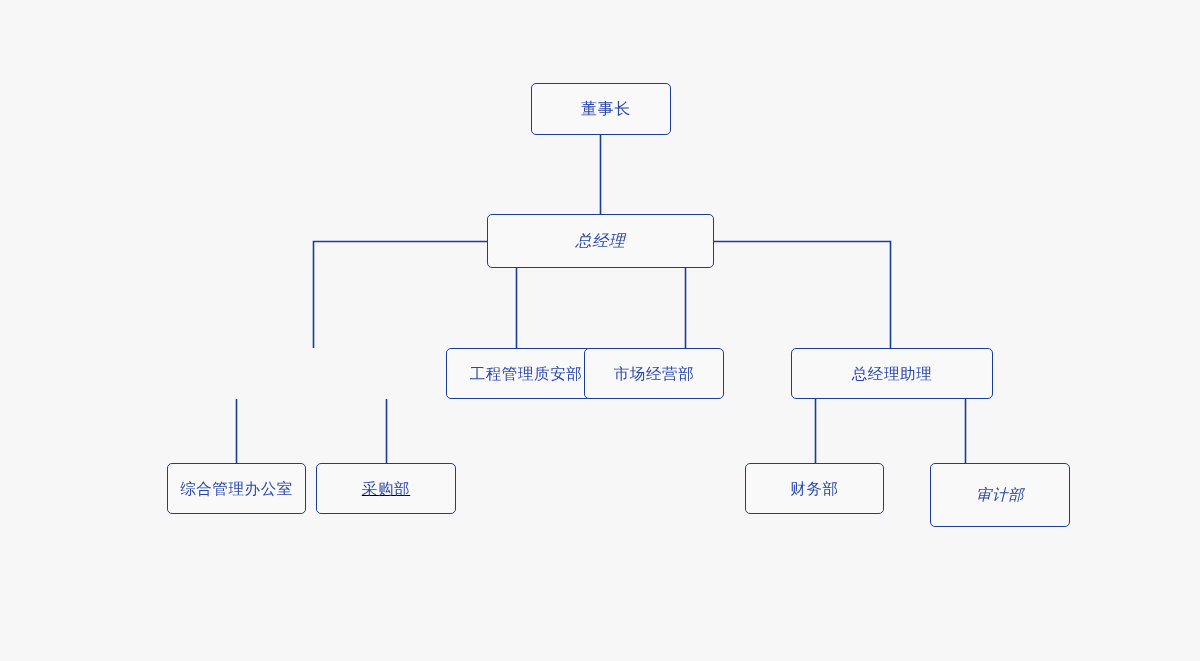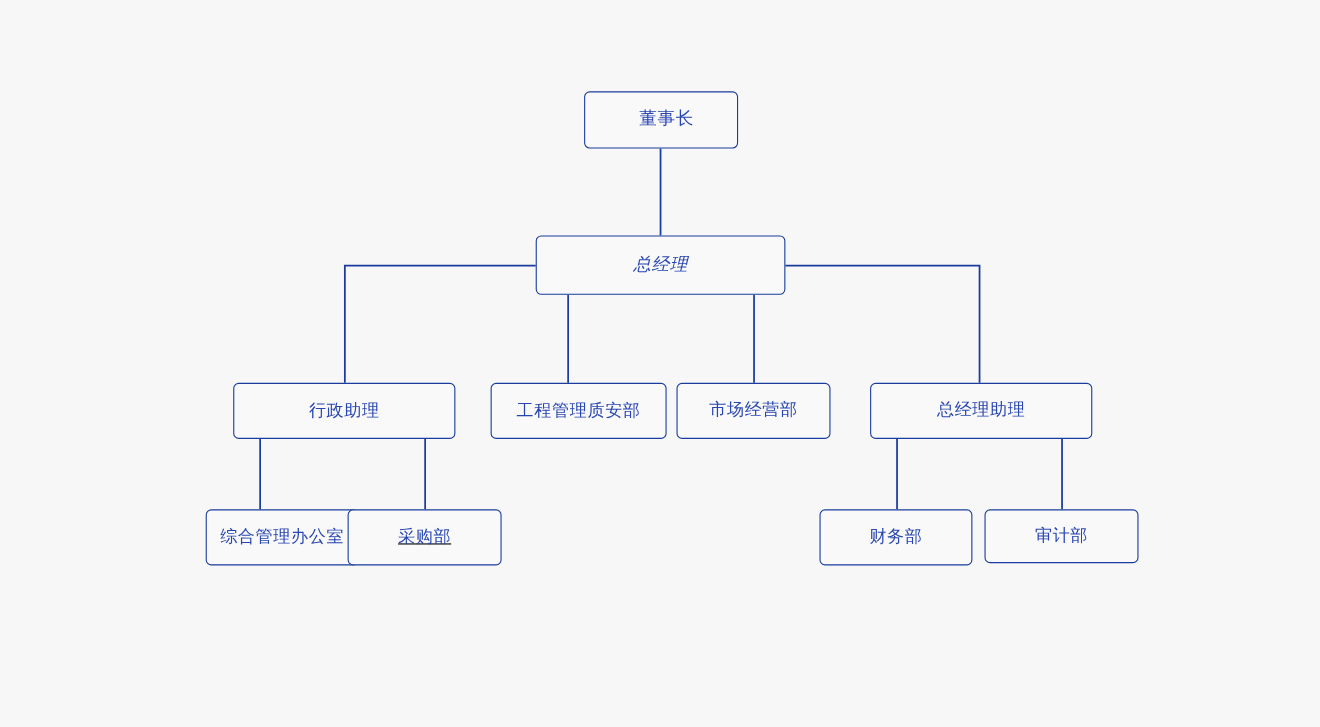--- a/index.html
+++ b/index.html
@@ -78,45 +78,42 @@
   </svg>
 
   <div class="node level-1" style="left:531px; top:83px; width:140px; height:52px;padding-left:10px;">
     <span class="node-label">董事长</span>
   </div>
 
   <div class="node level-2" style="left:487px; top:214px; width:227px; height:54px;font-style:italic;">
     <span class="node-label">总经理</span>
   </div>
 
-  <div class="node level-3" style="left:212px; top:348px; width:202px; height:51px;">
-    <span class="node-label">行政助理</span>
-  </div>
 
   <div class="node level-3" style="left:446px; top:348px; width:160px; height:51px;">
     <span class="node-label">工程管理质安部</span>
   </div>
 
-  <div class="node level-3" style="left:615px; top:348px; width:140px; height:51px;font-family:Liberation Mono, monospace;">
+  <div class="node level-3" style="left:584px; top:348px; width:140px; height:51px;">
     <span class="node-label">市场经营部</span>
   </div>
 
-  <div class="node level-3" style="left:791px; top:348px; width:202px; height:51px;font-family:Liberation Mono, monospace;">
+  <div class="node level-3" style="left:791px; top:348px; width:202px; height:51px;">
     <span class="node-label">总经理助理</span>
   </div>
 
-  <div class="node level-4" style="left:167px; top:463px; width:139px; height:51px;margin-left:20px;">
+  <div class="node level-4" style="left:167px; top:463px; width:139px; height:51px;">
     <span class="node-label">综合管理办公室</span>
   </div>
 
   <div class="node level-4" style="left:316px; top:463px; width:140px; height:51px;text-decoration:underline;">
     <span class="node-label">采购部</span>
   </div>
 
   <div class="node level-4" style="left:745px; top:463px; width:139px; height:51px;">
     <span class="node-label">财务部</span>
   </div>
 
-  <div class="node level-4" style="left:895px; top:463px; width:140px; height:49px;">
+  <div class="node level-4" style="left:930px; top:463px; width:140px; height:64px;font-style:italic;">
     <span class="node-label">审计部</span>
   </div>
 
 </div>
 
 </body></html>

